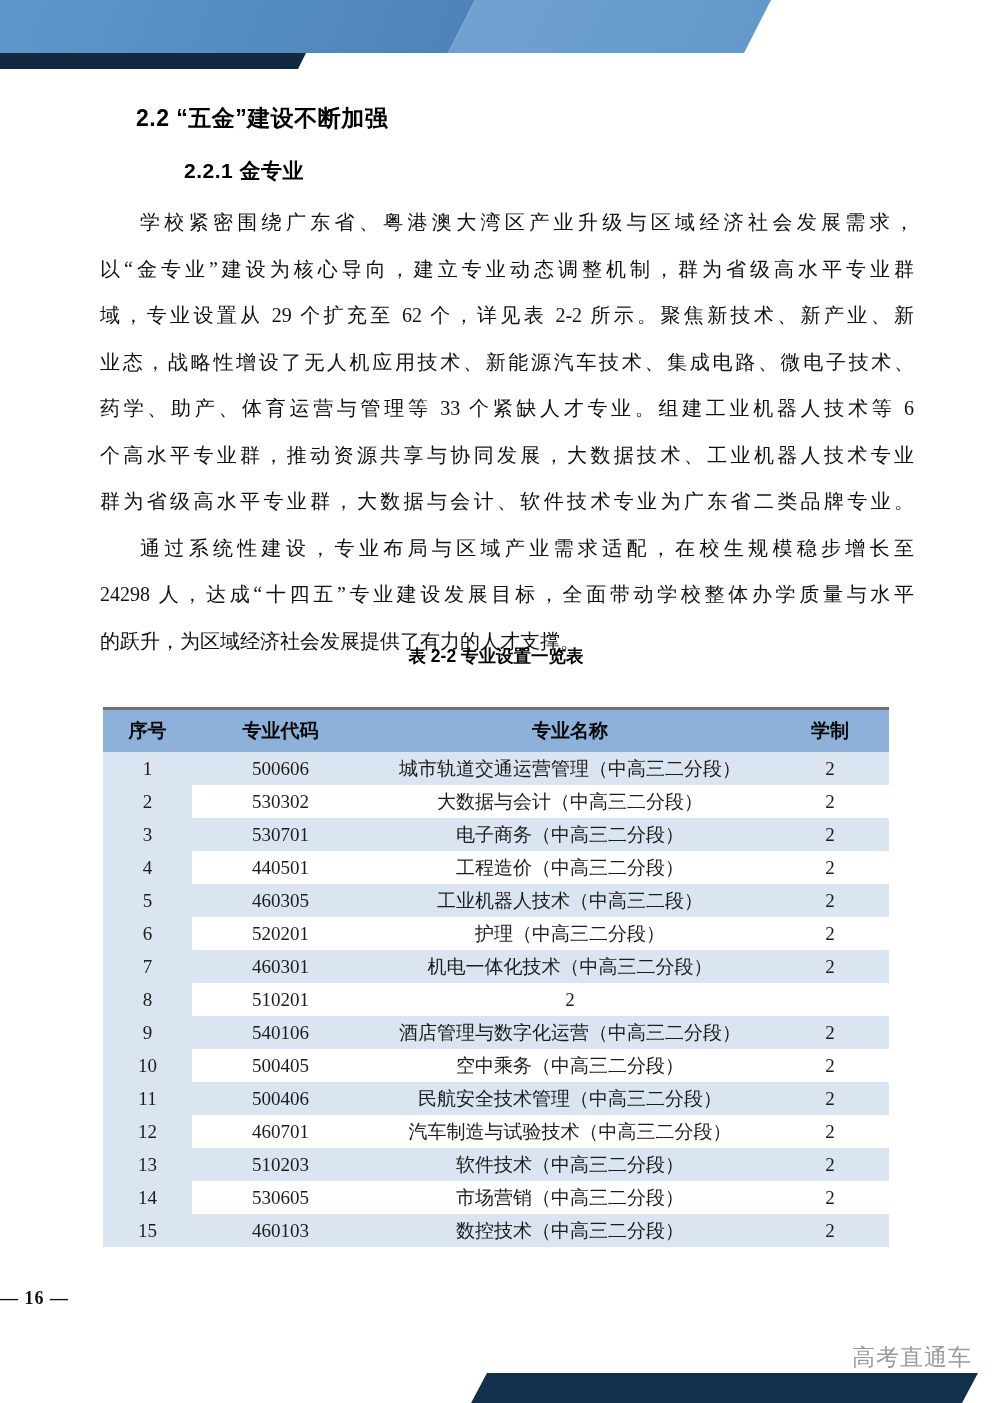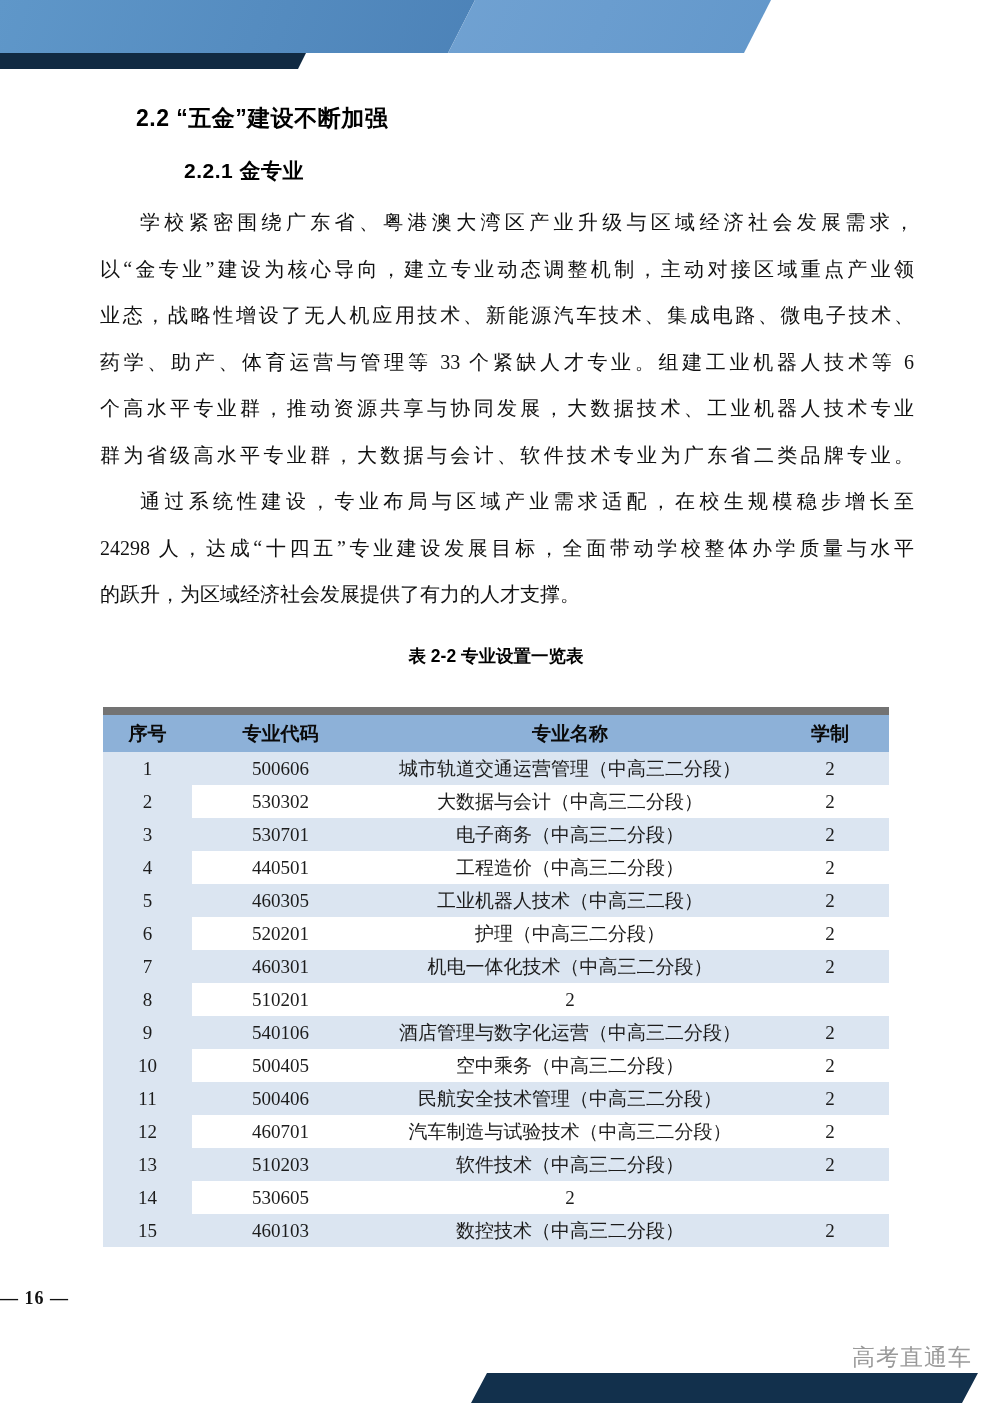--- a/index.html
+++ b/index.html
@@ -65,21 +65,21 @@
     font-weight: bold; font-size: 17.5px; color: #000000;
   }
 
   
   .tbl {
     position: absolute; left: 103px; top: 707px; width: 786px;
   }
   .tbl-header {
     display: grid; grid-template-columns: 89px 177px 402px 118px;
     height: 45px;
-    border-top: 8px solid #737373;
+    border-top: 3px solid #737373;
     background: #8db1d8;
     align-items: center;
     font-family: "Liberation Sans", "DejaVu Sans", sans-serif;
     font-weight: bold; font-size: 19px; color: #0a0a0a;
   }
   .tbl-header .hcell { text-align: center; }
   .tbl-row {
     display: grid; grid-template-columns: 89px 177px 402px 118px;
     height: 33px; align-items: center;
     font-size: 19px; color: #1c1c1c;
@@ -118,21 +118,22 @@
     <div class="hdr-main"></div>
     <div class="hdr-light"></div>
     <div class="hdr-navy"></div>
   </div>
 
   <div class="h-section">2.2  “五金”建设不断加强</div>
   <div class="h-subsection">2.2.1 金专业</div>
 
   <div class="body-text" id="paragraphs">
       <div class="line just indent">学校紧密围绕广东省、粤港澳大湾区产业升级与区域经济社会发展需求，</div>
-      <div class="line just">以“金专业”建设为核心导向，建立专业动态调整机制，主动对接区域重点产业领</div>
+      <div class="line just">以“金专业”建设为核心导向，建立专业动态调整机制，群为省级高水平专业群</div>
+      <div class="line just">域，专业设置从 29 个扩充至 62 个，详见表 2-2 所示。聚焦新技术、新产业、新</div>
       <div class="line just">业态，战略性增设了无人机应用技术、新能源汽车技术、集成电路、微电子技术、</div>
       <div class="line just">药学、助产、体育运营与管理等 33 个紧缺人才专业。组建工业机器人技术等 6</div>
       <div class="line just">个高水平专业群，推动资源共享与协同发展，大数据技术、工业机器人技术专业</div>
       <div class="line just">群为省级高水平专业群，大数据与会计、软件技术专业为广东省二类品牌专业。</div>
       <div class="line just indent">通过系统性建设，专业布局与区域产业需求适配，在校生规模稳步增长至</div>
       <div class="line just">24298 人，达成“十四五”专业建设发展目标，全面带动学校整体办学质量与水平</div>
       <div class="line">的跃升，为区域经济社会发展提供了有力的人才支撑。</div>
     </div>
 
   <div class="tbl-caption">表 2-2  专业设置一览表</div>
@@ -218,20 +219,21 @@
         </div>
         <div class="tbl-row odd">
           <div class="cell c-seq">13</div>
           <div class="cell c-code">510203</div>
           <div class="cell c-name">软件技术（中高三二分段）</div>
           <div class="cell c-years">2</div>
         </div>
         <div class="tbl-row even">
           <div class="cell c-seq">14</div>
           <div class="cell c-code">530605</div>
+          <div class="cell c-name">市场营销（中高三二分段）</div>
           <div class="cell c-years">2</div>
         </div>
         <div class="tbl-row odd">
           <div class="cell c-seq">15</div>
           <div class="cell c-code">460103</div>
           <div class="cell c-name">数控技术（中高三二分段）</div>
           <div class="cell c-years">2</div>
         </div>
       </div>
   </div>

